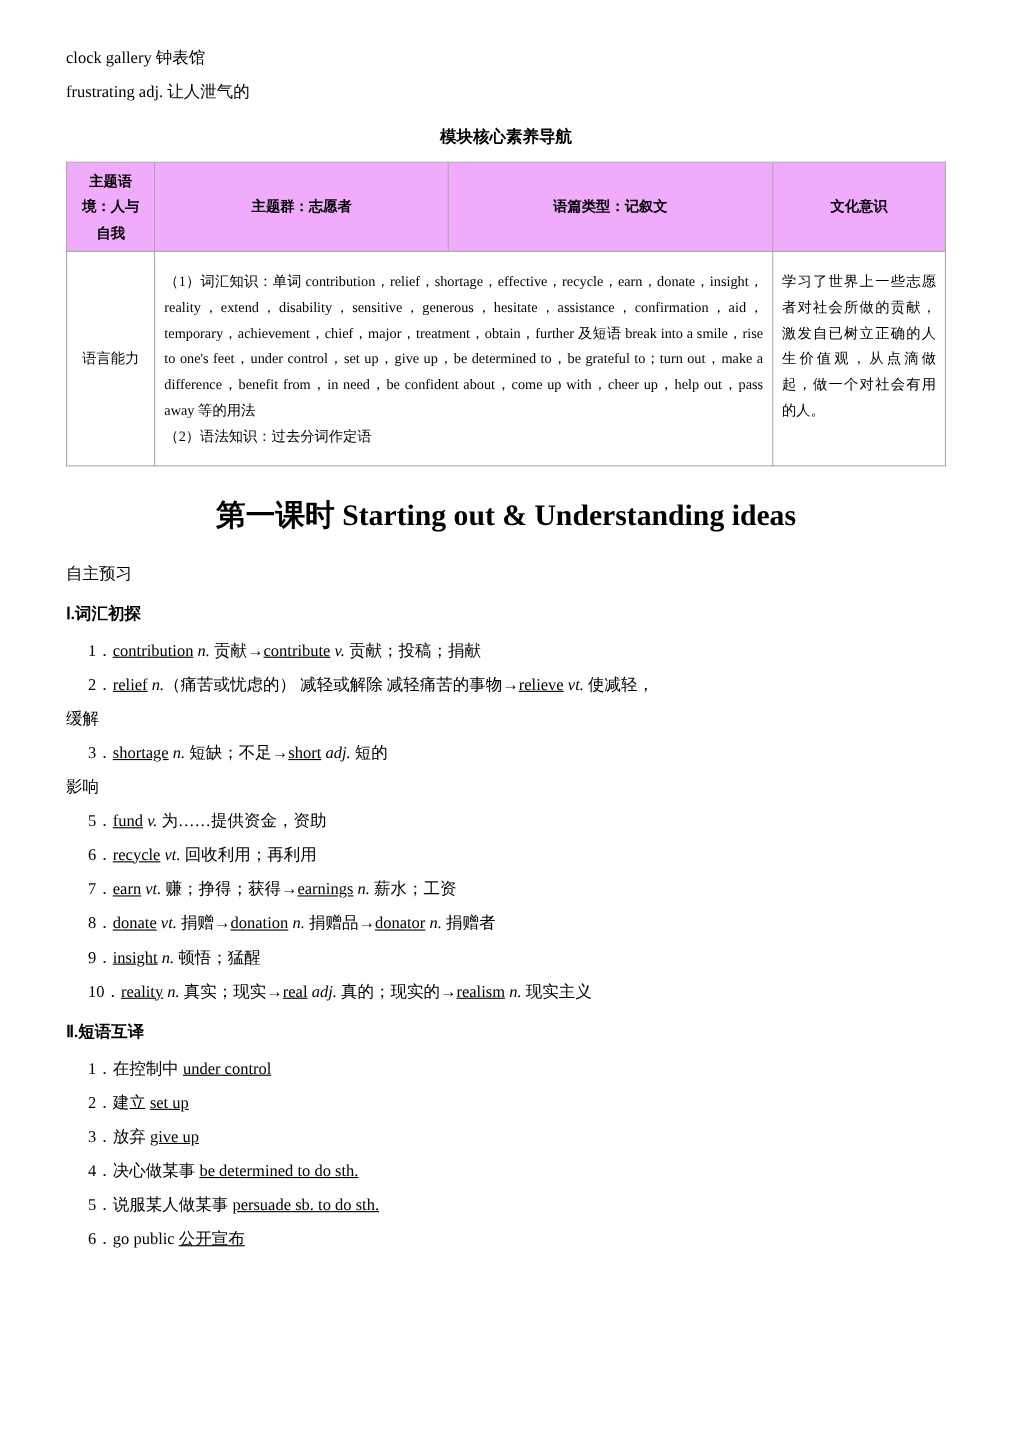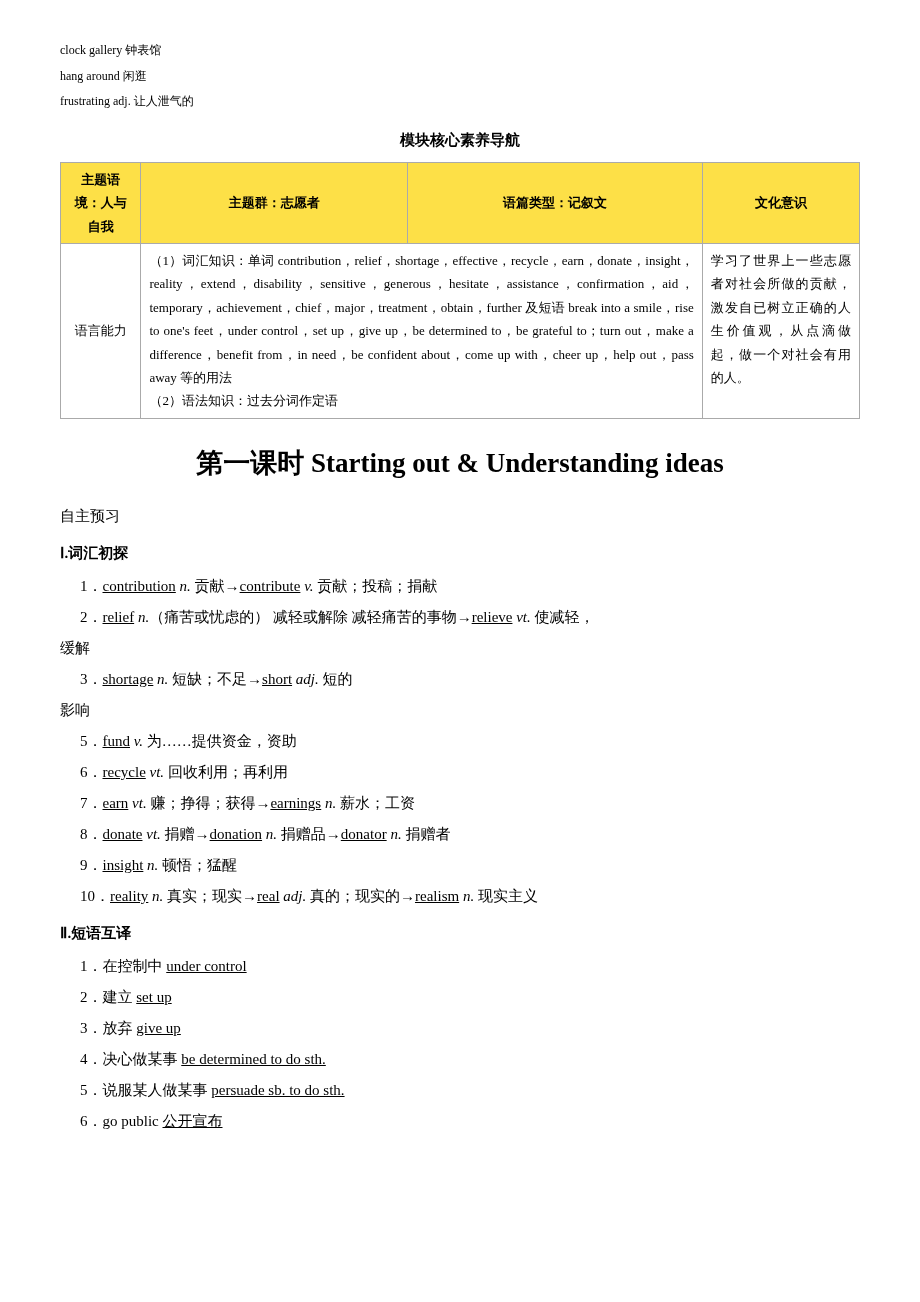--- a/index.html
+++ b/index.html
@@ -15,46 +15,46 @@
       width: 920px;
       min-height: 1302px;
       padding: 40px 60px;
       line-height: 1.8;
     }
     .intro-items {
       margin-bottom: 10px;
     }
     .intro-item {
       margin-bottom: 4px;
-      font-size: 12px;
+      font-size: 15px;
     }
     .section-title-center {
       text-align: center;
       font-size: 15px;
       font-weight: bold;
       margin: 14px 0 8px 0;
     }
     
     .module-table {
       width: 100%;
       border-collapse: collapse;
       margin-bottom: 16px;
       font-size: 13px;
     }
     .module-table th {
-      background-color: #fde047;
+      background-color: #f0abfc;
       border: 1px solid #aaa;
       padding: 5px 8px;
       text-align: center;
       font-weight: bold;
       color: #000;
     }
     .module-table td {
       border: 1px solid #aaa;
-      padding: 5px 8px;
+      padding: 15px 8px;
       vertical-align: top;
       text-align: justify;
     }
     .module-table .col-label {
       text-align: center;
       vertical-align: middle;
       white-space: nowrap;
       font-size: 13px;
       margin-top: 32px;
     }
@@ -96,23 +96,20 @@
       font-size: 15px;
       font-weight: bold;
     }
   </style>
 </head>
 <body>
 
 <div class="intro-items">
   <div class="intro-item">
     <span>clock gallery  钟表馆</span>
-  </div>
-  <div class="intro-item">
-    <span>hang around   闲逛</span>
   </div>
   <div class="intro-item">
     <span>frustrating adj.  让人泄气的</span>
   </div>
 </div>
 
 <div class="section-title-center">模块核心素养导航</div>
 <table class="module-table">
   <thead>
     <tr>

